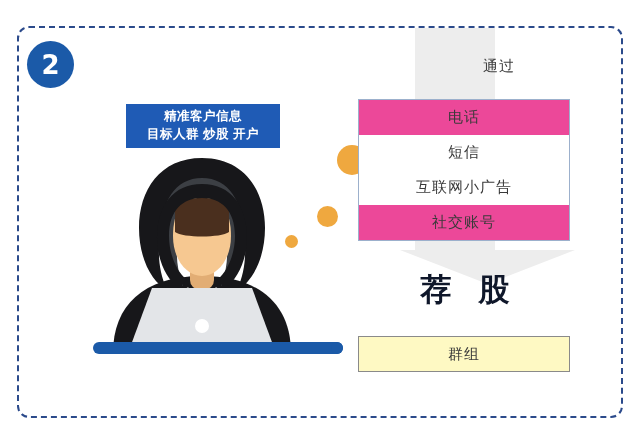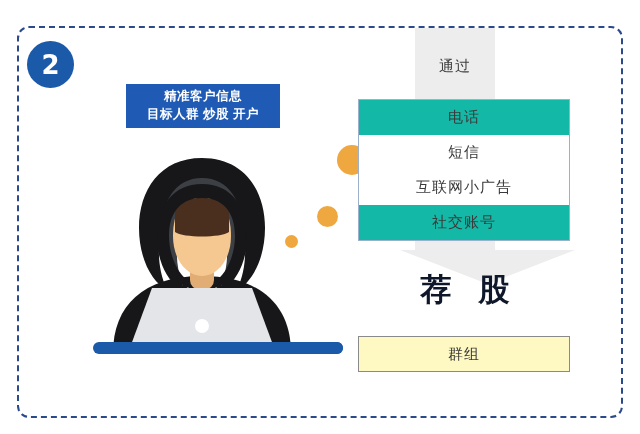--- a/index.html
+++ b/index.html
@@ -47,21 +47,21 @@
     font-size: 26px;
     font-weight: bold;
     line-height: 1;
     font-family: "DejaVu Sans", sans-serif;
   }
 
   
   .caption-box {
     position: absolute;
     left: 126px;
-    top: 84px;
+    top: 104px;
     width: 154px;
     height: 44px;
     background: #1f5bb5;
     color: #ffffff;
     display: flex;
     flex-direction: column;
     align-items: center;
     justify-content: center;
     gap: 2px;
   }
@@ -113,21 +113,21 @@
     height: 222px;
     background: #ededed;
   }
 
   
   .via-label {
     position: absolute;
     left: 395px;
     top: 57px;
     width: 120px;
-    text-align: center;
+    text-align: right;
     font-size: 15px;
     color: #3f3f3f;
     letter-spacing: 1px;
   }
 
   
   .channel-list {
     position: absolute;
     left: 358px;
     top: 99px;
@@ -138,21 +138,21 @@
   }
   .channel-row {
     height: 35px;
     display: flex;
     align-items: center;
     justify-content: center;
     font-size: 15px;
     color: #3a3a3a;
     letter-spacing: 1px;
   }
-  .channel-row.tinted { background: #14b8a6; }
+  .channel-row.tinted { background: #ec4899; }
   .channel-row.plain  { background: #ffffff; text-align: center; }
 
   
   .down-arrow {
     position: absolute;
     left: 400px;
     top: 250px;
     width: 175px;
     height: 34px;
     background: #ededed;

